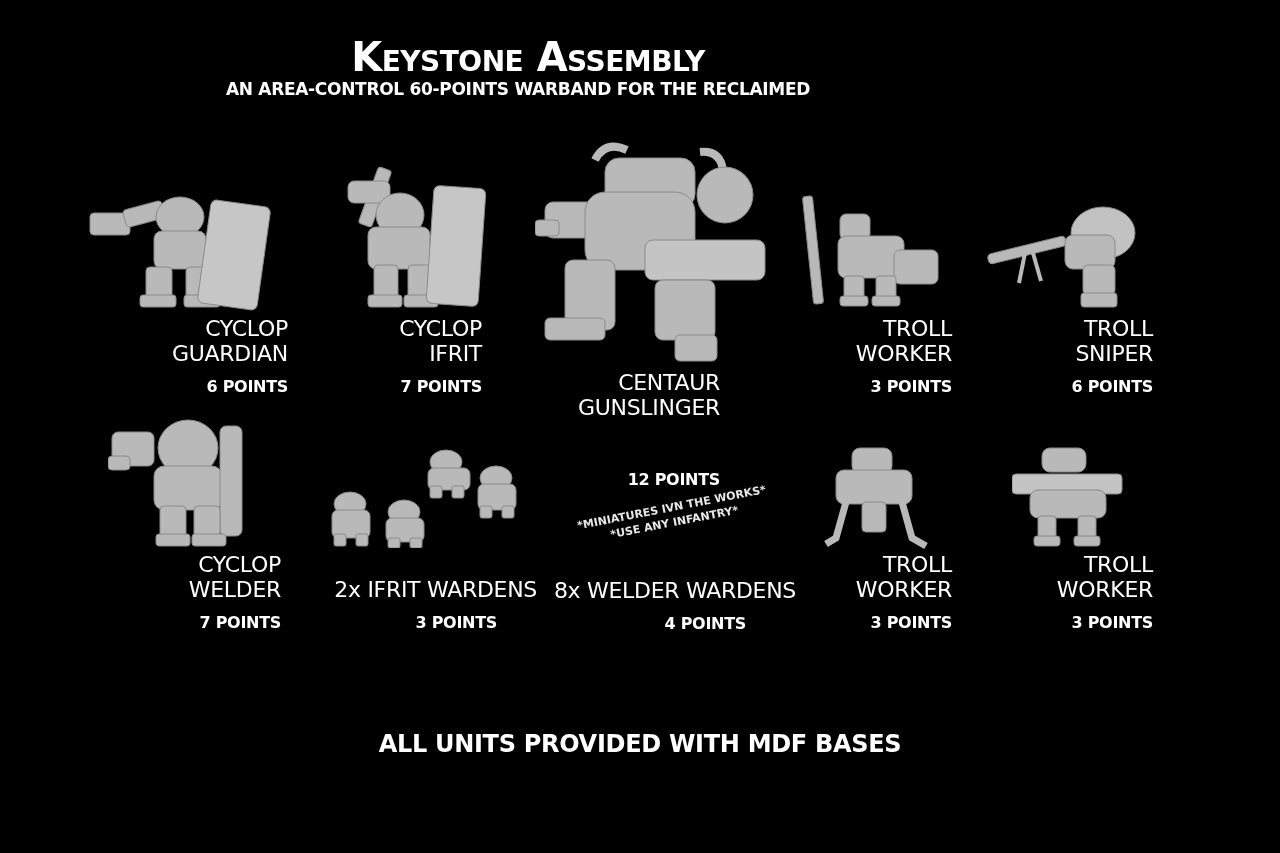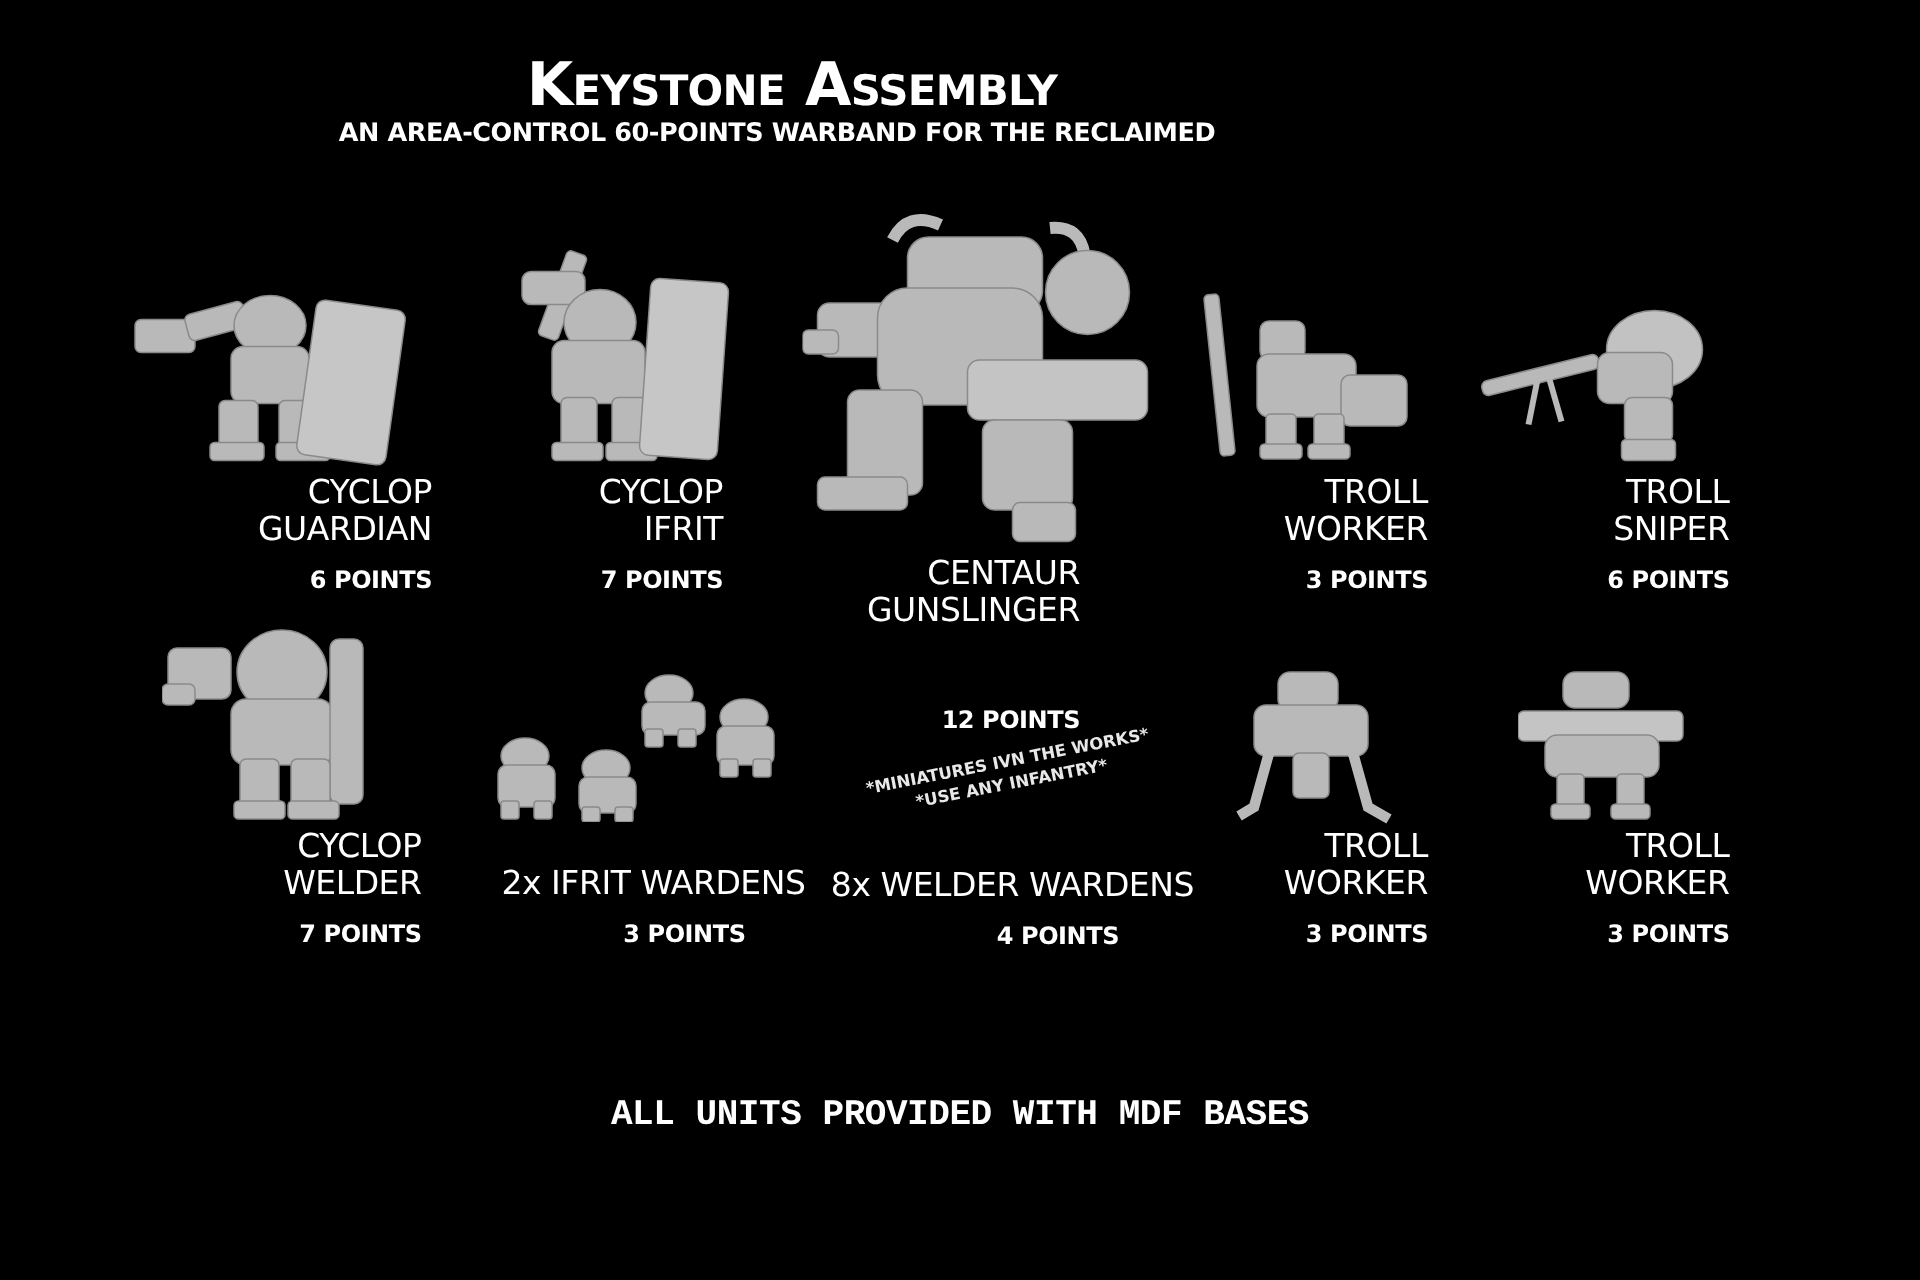--- a/index.html
+++ b/index.html
@@ -3,21 +3,21 @@
 <meta charset="utf-8">
 <style>
   html, body { margin:0; padding:0; background:#000; }
   body { width:1280px; height:853px; position:relative; overflow:hidden; color:#fff; font-family:"DejaVu Sans", sans-serif; }
   .title { position:absolute; left:0; width:1056px; top:33px; text-align:center; font-weight:bold; font-size:40px; letter-spacing:-0.5px; font-variant:small-caps; line-height:48px; }
   .subtitle { position:absolute; left:0; width:1036px; top:79px; text-align:center; font-weight:bold; font-size:17px; line-height:20px; letter-spacing:-0.3px; }
   .fig { position:absolute; }
   .name { position:absolute; text-align:right; font-weight:normal; font-size:22px; line-height:25px; letter-spacing:-0.3px; white-space:nowrap; }
   .pts { position:absolute; text-align:right; font-weight:bold; font-size:16px; line-height:20px; letter-spacing:-0.3px; white-space:nowrap; }
   .note { position:absolute; left:568px; top:500px; width:210px; text-align:center; font-weight:bold; font-size:11px; line-height:15px; color:#e8e8e8; transform:rotate(-11deg); transform-origin:center; }
-  .footer { position:absolute; left:0; width:1280px; top:730px; text-align:center; font-weight:bold; font-size:24px; line-height:28px; letter-spacing:-0.3px;font-family:Liberation Mono, monospace; }
+  .footer { position:absolute; left:0; width:1280px; top:730px; text-align:center; font-weight:bold; font-size:24px; line-height:28px; letter-spacing:-0.3px; }
   svg { display:block; }
 </style>
 </head>
 <body>
 
 <div class="title">Keystone Assembly</div>
 <div class="subtitle">AN AREA-CONTROL 60-POINTS WARBAND FOR THE RECLAIMED</div>
 
 <div class="fig" style="left:88px;top:195px;">
   <svg width="185" height="120" viewBox="0 0 185 120">

